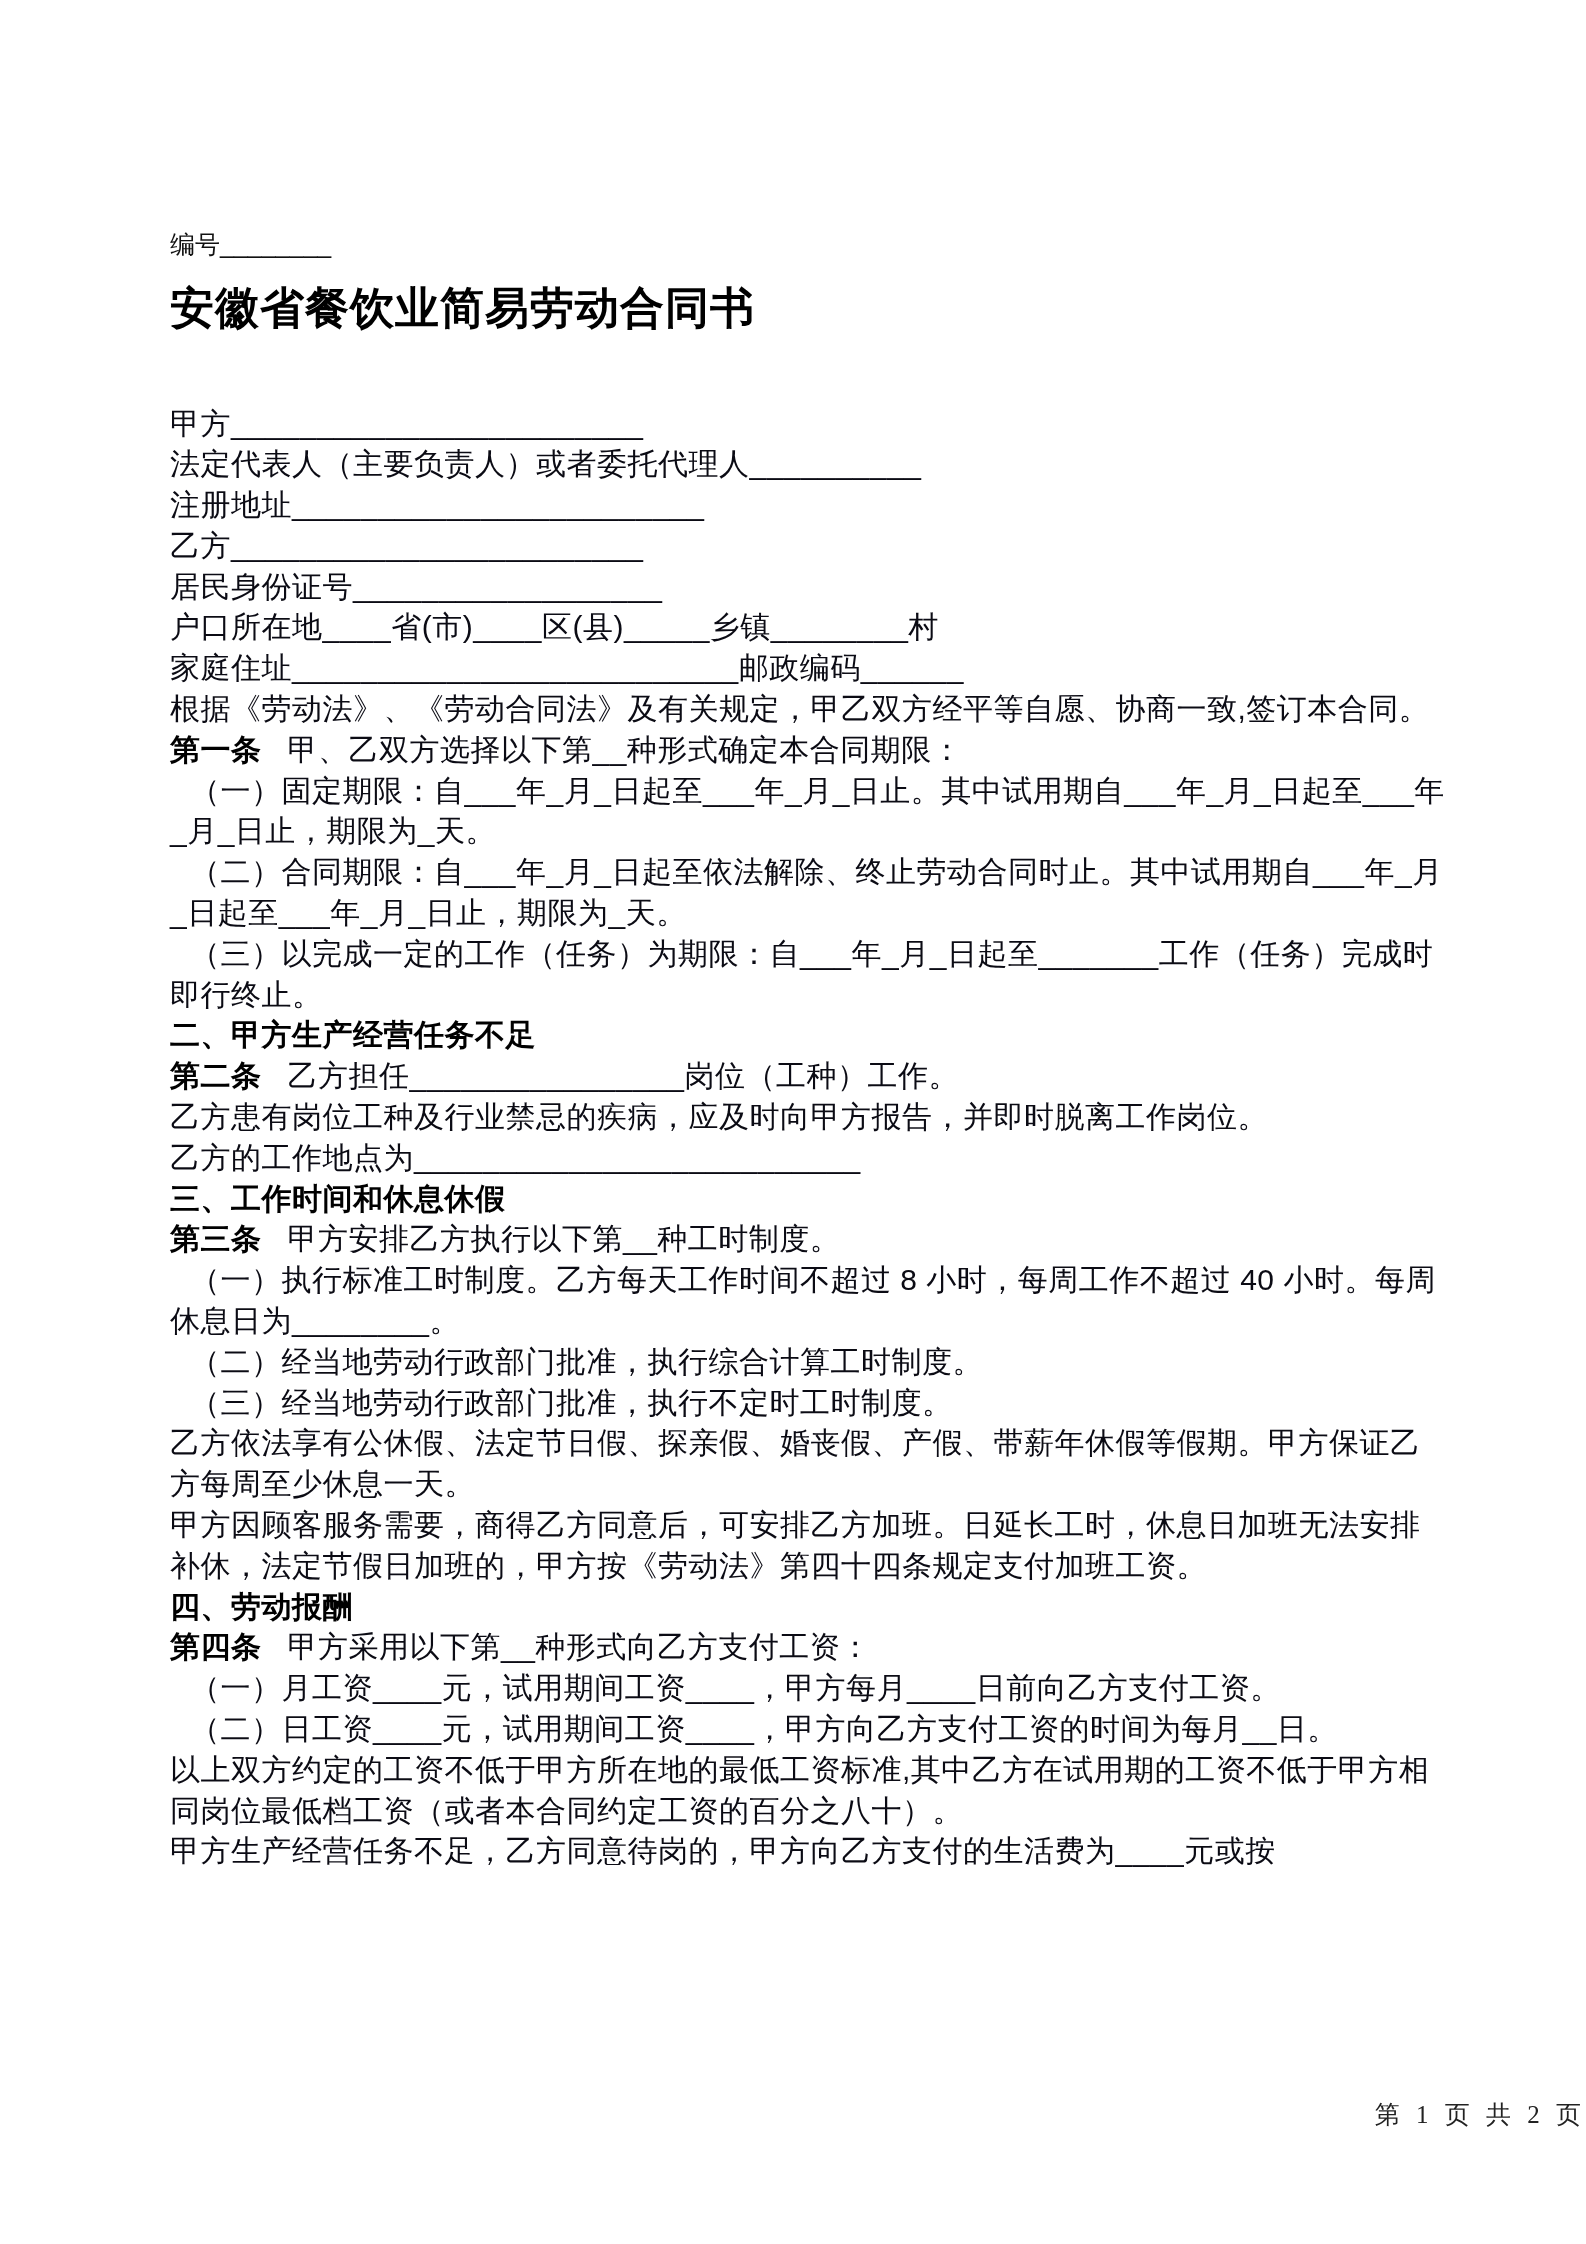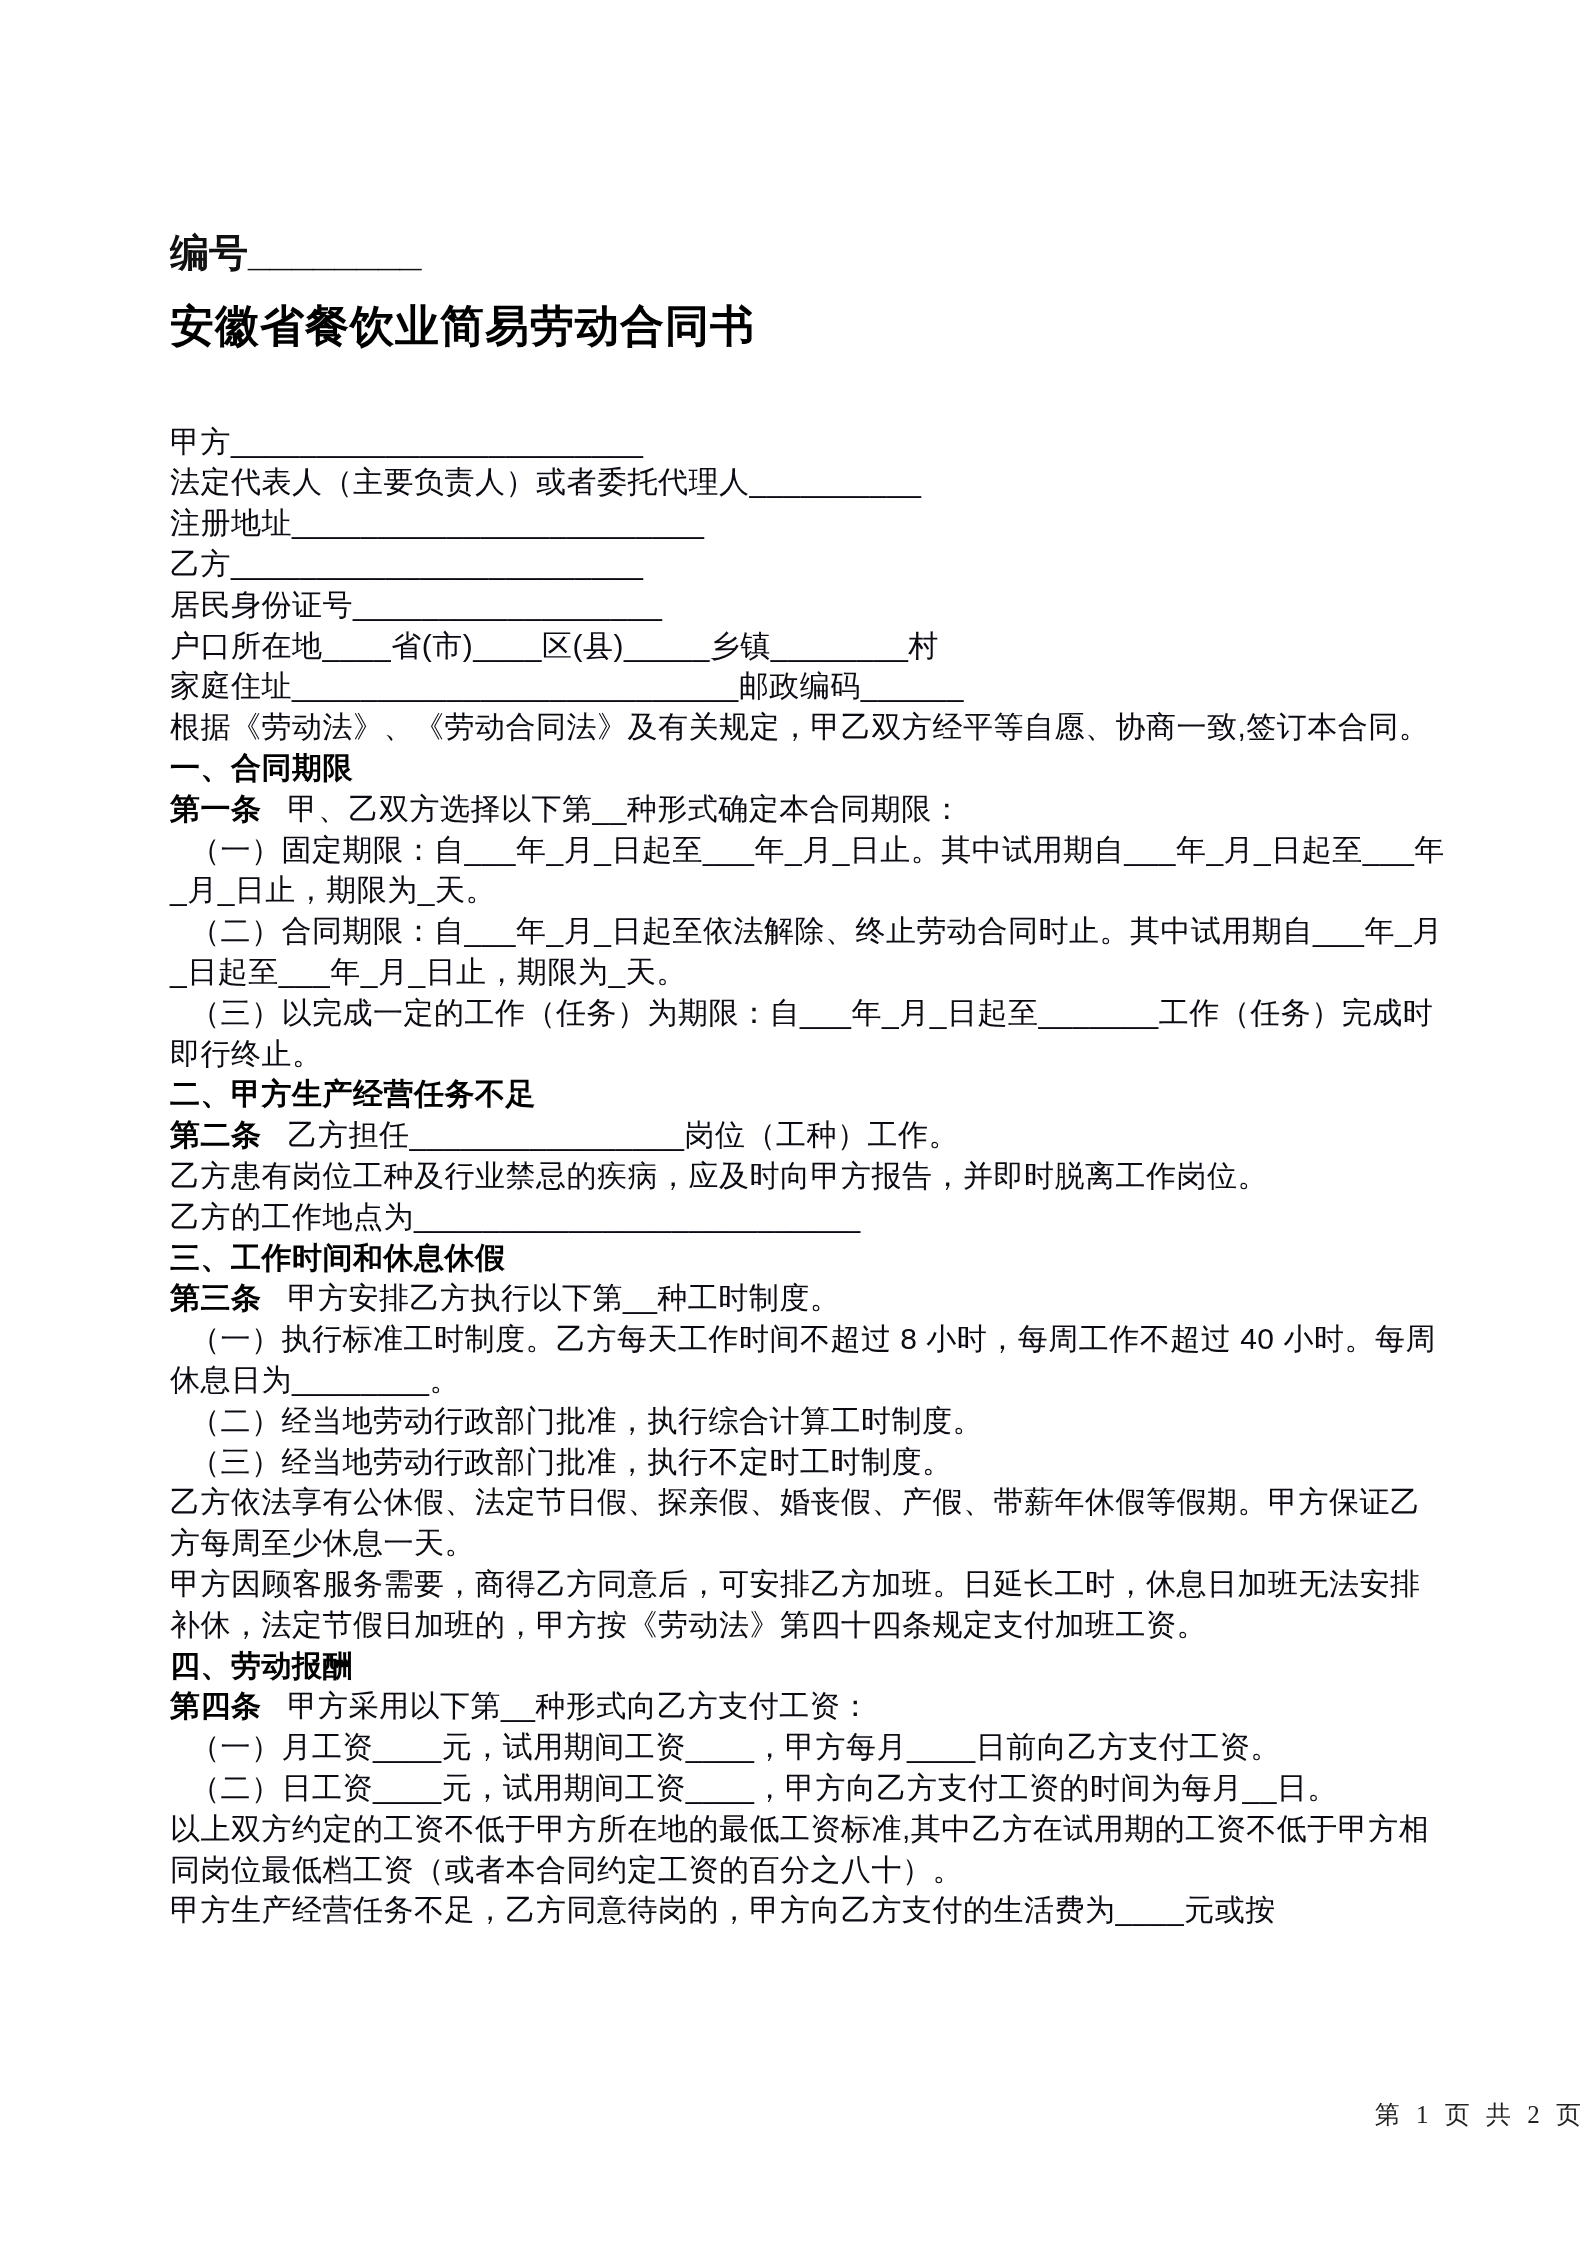--- a/index.html
+++ b/index.html
@@ -10,25 +10,24 @@
     overflow:hidden;
     font-family:"Liberation Sans","DejaVu Sans",sans-serif;
     color:#000;
   }
   .body-col{
     position:absolute;
     left:170px;top:228px;
     width:1276px;
   }
   .serial{
-    font-size:39px;
+    font-size:25px;
     line-height:1.3;
     margin:0 0 18px 0;
     color:#111;
-    font-weight:bold;
   }
   .doc-title{
     font-size:44px;
     font-weight:700;
     letter-spacing:1px;
     margin:14px 0 66px 0;
     color:#000;
   }
   .doc-content p{
     margin:0;
@@ -61,21 +60,20 @@
     <h1 class="doc-title">安徽省餐饮业简易劳动合同书</h1>
     <div class="doc-content">
         <p class="field"><span>甲方________________________</span></p>
         <p class="field"><span>法定代表人（主要负责人）或者委托代理人__________</span></p>
         <p class="field"><span>注册地址________________________</span></p>
         <p class="field"><span>乙方________________________</span></p>
         <p class="field"><span>居民身份证号__________________</span></p>
         <p class="field"><span>户口所在地____省(市)____区(县)_____乡镇________村</span></p>
         <p class="field"><span>家庭住址__________________________邮政编码______</span></p>
         <p class="para"><span>根据《劳动法》、《劳动合同法》及有关规定，甲乙双方经平等自愿、协商一致,签订本合同。</span></p>
-        <p class="h"><span>一、合同期限</span></p>
         <p class="clause"><b>第一条</b><span>甲、乙双方选择以下第__种形式确定本合同期限：</span></p>
         <p class="item"><span>（一）固定期限：自___年_月_日起至___年_月_日止。其中试用期自___年_月_日起至___年_月_日止，期限为_天。</span></p>
         <p class="item"><span>（二）合同期限：自___年_月_日起至依法解除、终止劳动合同时止。其中试用期自___年_月_日起至___年_月_日止，期限为_天。</span></p>
         <p class="item"><span>（三）以完成一定的工作（任务）为期限：自___年_月_日起至_______工作（任务）完成时即行终止。</span></p>
         <p class="h"><span>二、甲方生产经营任务不足</span></p>
         <p class="clause"><b>第二条</b><span>乙方担任________________岗位（工种）工作。</span></p>
         <p class="para"><span>乙方患有岗位工种及行业禁忌的疾病，应及时向甲方报告，并即时脱离工作岗位。</span></p>
         <p class="para"><span>乙方的工作地点为__________________________</span></p>
         <p class="h"><span>三、工作时间和休息休假</span></p>
         <p class="clause"><b>第三条</b><span>甲方安排乙方执行以下第__种工时制度。</span></p>

